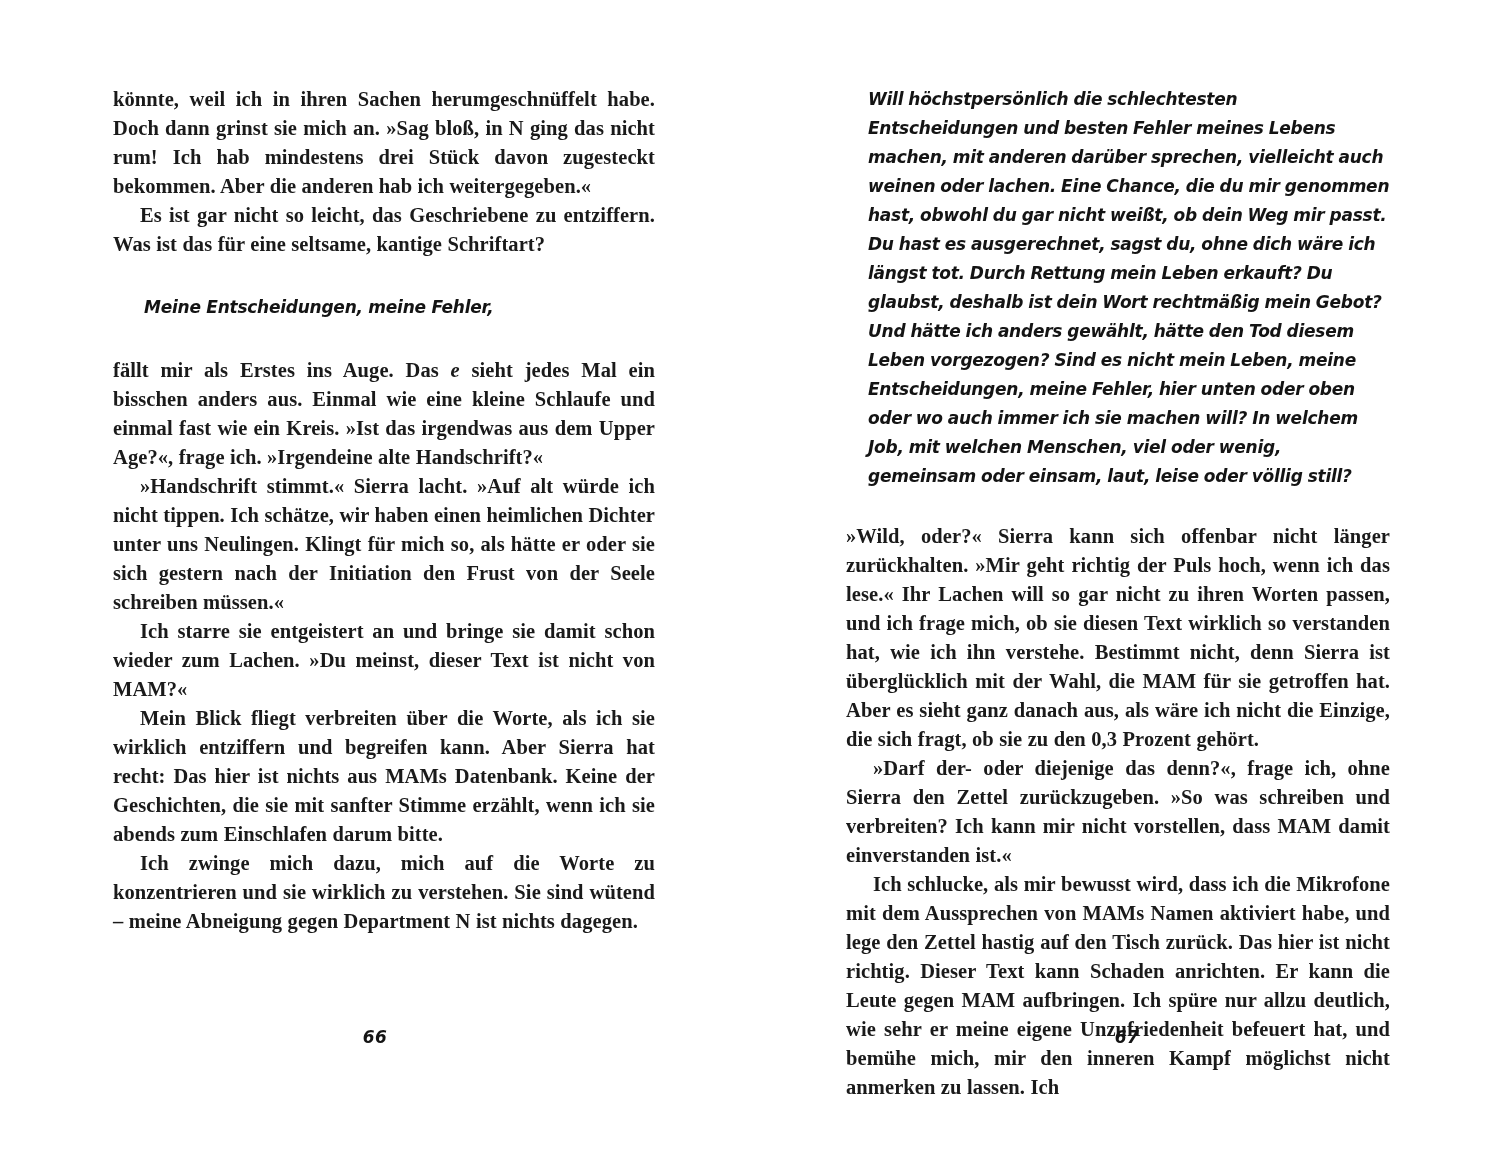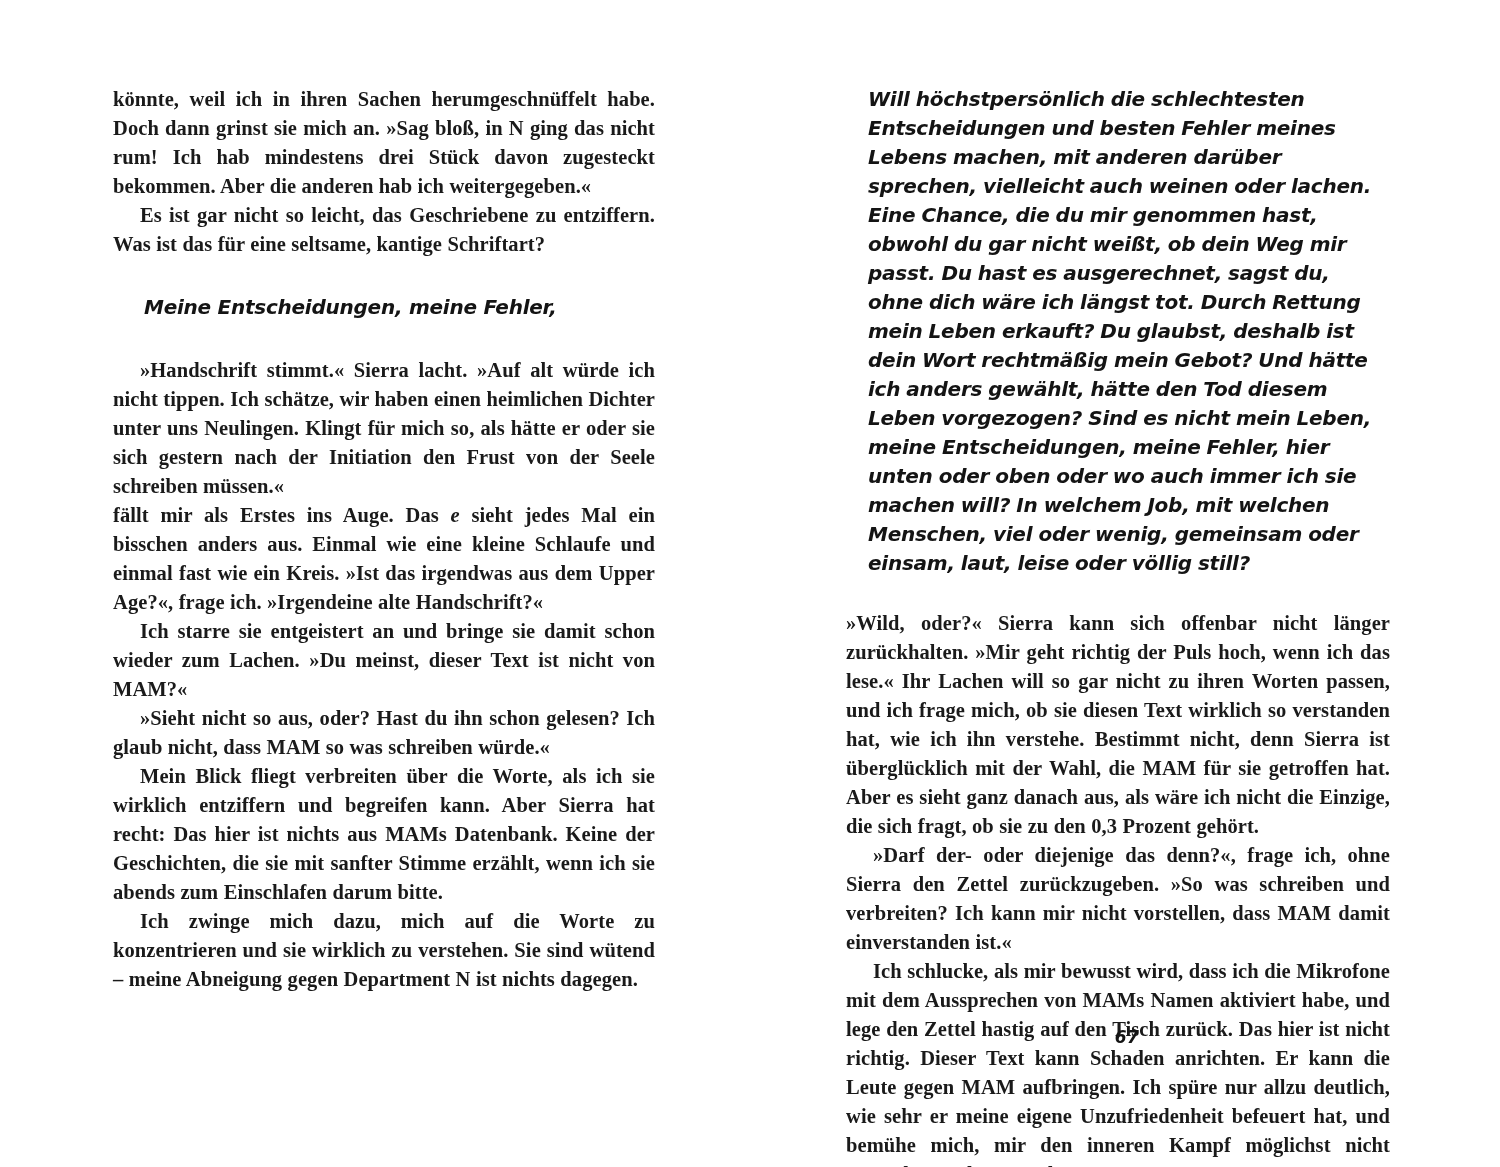--- a/index.html
+++ b/index.html
@@ -54,21 +54,21 @@
   p.body.indent { text-indent: 27px; }
   p.body.noindent { text-indent: 0; }
 
   p.body em { font-style: italic; }
 
   
   .hand {
     font-family: "DejaVu Sans", sans-serif;
     font-style: italic;
     font-weight: 600;
-    font-size: 20px;
+    font-size: 17px;
     line-height: 29px;
     letter-spacing: -0.25px;
     text-align: left;
     color: #141414;
     -webkit-font-smoothing: antialiased;
   }
 
   .hand-line-single {
     margin: 4px;
     padding-left: 27px;
@@ -115,34 +115,34 @@
 
 
       <p class="body indent">Es ist gar nicht so leicht, das Geschriebene zu entziffern. Was ist das für eine seltsame, kantige Schriftart?</p>
 
       <div class="gap-before-hand"></div>
 
       <p class="hand hand-line-single">Meine Entscheidungen, meine Fehler,</p>
 
       <div class="gap-after-hand"></div>
 
+      <p class="body noindent"><span>fällt mir als Erstes ins Auge. Das </span><em>e</em><span> sieht jedes Mal ein bisschen anders aus. Einmal wie eine kleine Schlaufe und einmal fast wie ein Kreis. »Ist das irgendwas aus dem Upper Age?«, frage ich. »Irgendeine alte Handschrift?«</span></p>
+
       <p class="body indent">»Handschrift stimmt.« Sierra lacht. »Auf alt würde ich nicht tippen. Ich schätze, wir haben einen heimlichen Dichter unter uns Neulingen. Klingt für mich so, als hätte er oder sie sich gestern nach der Initiation den Frust von der Seele schreiben müssen.«</p>
-
-      <p class="body noindent"><span>fällt mir als Erstes ins Auge. Das </span><em>e</em><span> sieht jedes Mal ein bisschen anders aus. Einmal wie eine kleine Schlaufe und einmal fast wie ein Kreis. »Ist das irgendwas aus dem Upper Age?«, frage ich. »Irgendeine alte Handschrift?«</span></p>
 
       <p class="body indent">Ich starre sie entgeistert an und bringe sie damit schon wieder zum Lachen. »Du meinst, dieser Text ist nicht von MAM?«</p>
 
-      <p class="body indent">»Sieht nicht so aus, oder? Hast du ihn schon gelesen? Ich glaub nicht, dass MAM so was schreiben würde.«</p>
 
       <p class="body indent">Mein Blick fliegt verbreiten über die Worte, als ich sie wirklich entziffern und begreifen kann. Aber Sierra hat recht: Das hier ist nichts aus MAMs Datenbank. Keine der Geschichten, die sie mit sanfter Stimme erzählt, wenn ich sie abends zum Einschlafen darum bitte.</p>
 
       <p class="body indent">Ich zwinge mich dazu, mich auf die Worte zu konzentrieren und sie wirklich zu verstehen. Sie sind wütend – meine Abneigung gegen Department N ist nichts dagegen.</p>
 
     </div>
 
+    <div class="folio">66</div>
   </div>
 
   <div class="page page-right">
     <div class="textblock">
 
       <p class="hand hand-block">Will höchstpersönlich die schlechtesten Entscheidungen und besten Fehler meines Lebens machen, mit anderen darüber sprechen, vielleicht auch weinen oder lachen. Eine Chance, die du mir genommen hast, obwohl du gar nicht weißt, ob dein Weg mir passt. Du hast es ausgerechnet, sagst du, ohne dich wäre ich längst tot. Durch Rettung mein Leben erkauft? Du glaubst, deshalb ist dein Wort rechtmäßig mein Gebot? Und hätte ich anders gewählt, hätte den Tod diesem Leben vorgezogen? Sind es nicht mein Leben, meine Entscheidungen, meine Fehler, hier unten oder oben oder wo auch immer ich sie machen will? In welchem Job, mit welchen Menschen, viel oder wenig, gemeinsam oder einsam, laut, leise oder völlig still?</p>
 
       <div class="gap-block-end"></div>
 
       <p class="body noindent">»Wild, oder?« Sierra kann sich offenbar nicht länger zurückhalten. »Mir geht richtig der Puls hoch, wenn ich das lese.« Ihr Lachen will so gar nicht zu ihren Worten passen, und ich frage mich, ob sie diesen Text wirklich so verstanden hat, wie ich ihn verstehe. Bestimmt nicht, denn Sierra ist überglücklich mit der Wahl, die MAM für sie getroffen hat. Aber es sieht ganz danach aus, als wäre ich nicht die Einzige, die sich fragt, ob sie zu den 0,3 Prozent gehört.</p>

